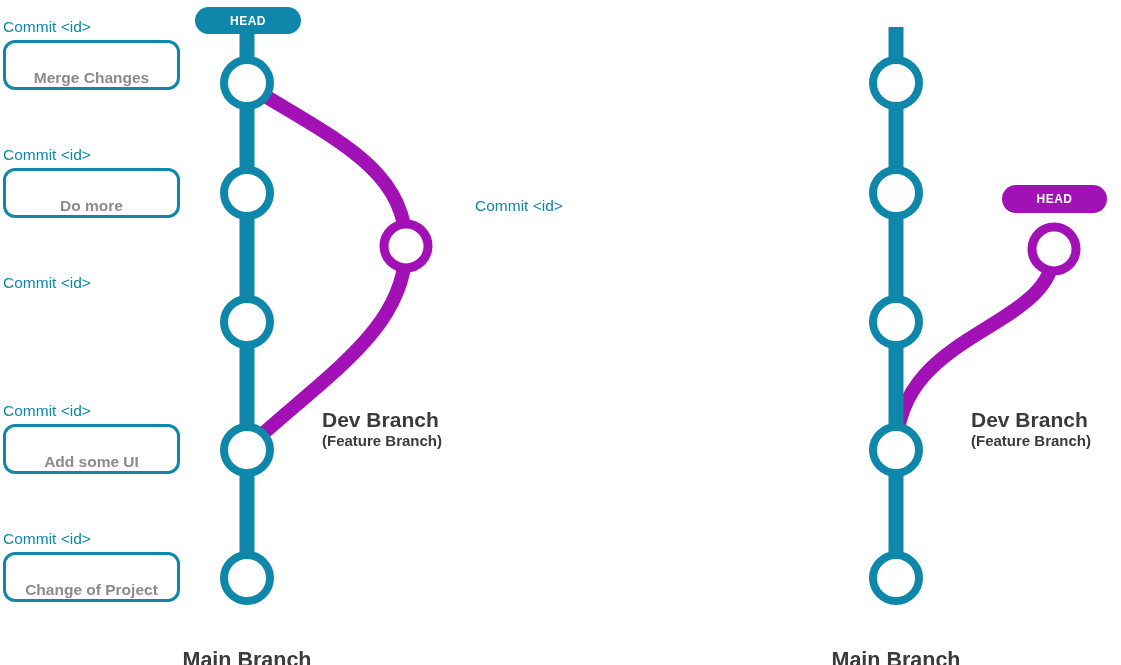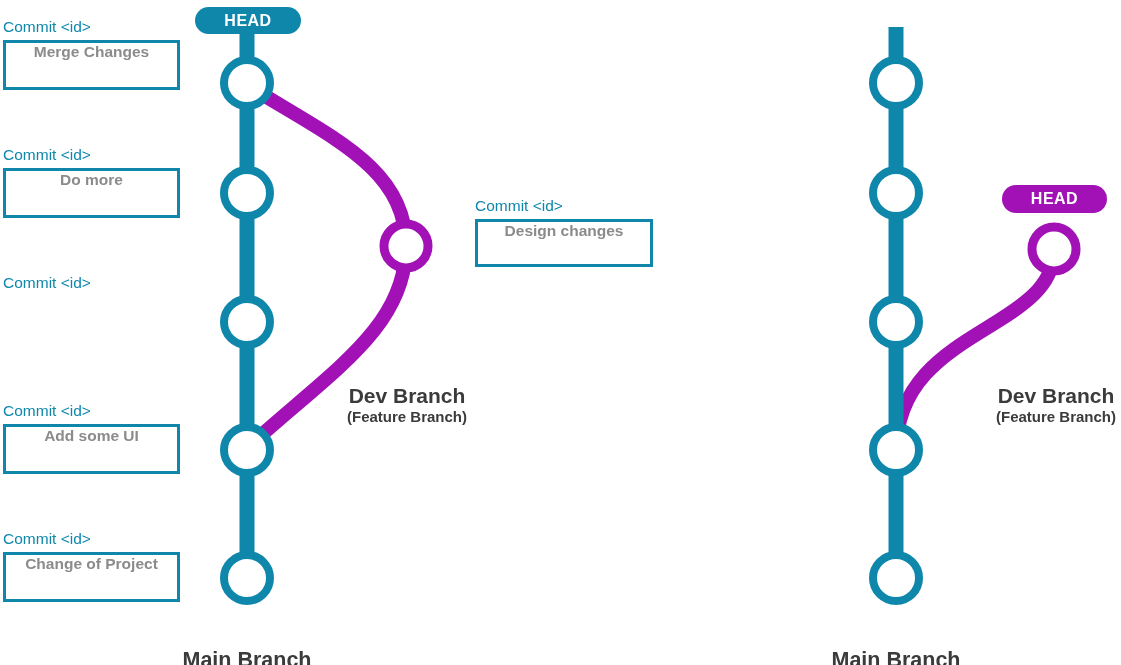--- a/index.html
+++ b/index.html
@@ -7,40 +7,40 @@
     position:relative;
     width:1121px;height:665px;
     background:#ffffff;
     font-family:"Liberation Sans", sans-serif;
     overflow:hidden;
   }
   .diagram-svg{position:absolute;left:0;top:0;}
   .head-badge{
     position:absolute;
     display:flex;align-items:center;justify-content:center;
-    color:#ffffff;font-weight:bold;font-size:16px;letter-spacing:0.5px;
+    color:#ffffff;font-weight:bold;font-size:12px;letter-spacing:0.5px;
     border-radius:14px;
   }
   .head-badge.teal{background:#0f87ab;}
   .head-badge.purple{background:#a111b5;}
   .commit-group{position:absolute;}
   .commit-title{
     font-size:15.5px;font-weight:normal;color:#0f87ab;
     line-height:18px;margin-bottom:4px;white-space:nowrap;
   }
   .commit-box{
-    border:3px solid #0f87ab;border-radius:0;
+    border:3px solid #0f87ab;border-radius:12px;
     width:171px;height:44px;
-    display:flex;align-items:flex-start;justify-content:center;
+    display:flex;align-items:flex-end;justify-content:center;
     color:#8b8b8b;font-size:15.5px;font-weight:bold;
     background:#ffffff;white-space:nowrap;
   }
   .branch-label{
-    position:absolute;width:170px;text-align:center;
-    color:#3b3b3b;font-weight:bold;
+    position:absolute;width:170px;text-align:left;
+    color:#3b3b3b;font-weight:bold;margin-top:24px;
   }
   .branch-label .main-line{font-size:21px;line-height:24px;}
   .branch-label .sub-line{font-size:15px;line-height:18px;}
   .main-branch-label{
     position:absolute;width:170px;text-align:center;
     color:#3b3b3b;font-weight:bold;font-size:21.5px;margin-top:12px;
   }
 </style>
 </head>
 <body>
@@ -98,23 +98,20 @@
   </div>
   <div class="commit-group" style="left:3px;top:530px;">
     <div class="commit-title">Commit &lt;id&gt;</div>
     <div class="commit-box">
       <span>Change of Project</span>
     </div>
   </div>
 
   <div class="commit-group" style="left:475px;top:197px;">
     <div class="commit-title">Commit &lt;id&gt;</div>
-    <div class="commit-box" style="width:172px;height:42px;">
-      <span>Design changes</span>
-    </div>
   </div>
 
   <div class="branch-label" style="left:322px;top:384px;">
     <div class="main-line">Dev Branch</div>
     <div class="sub-line">(Feature Branch)</div>
   </div>
   <div class="branch-label" style="left:971px;top:384px;">
     <div class="main-line">Dev Branch</div>
     <div class="sub-line">(Feature Branch)</div>
   </div>

